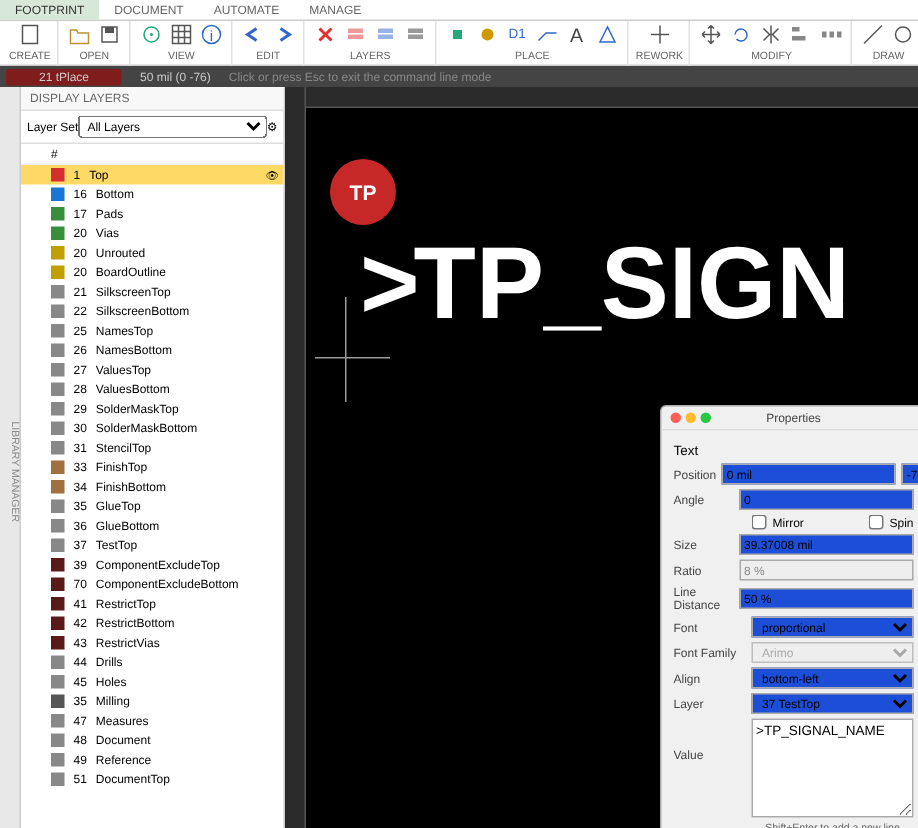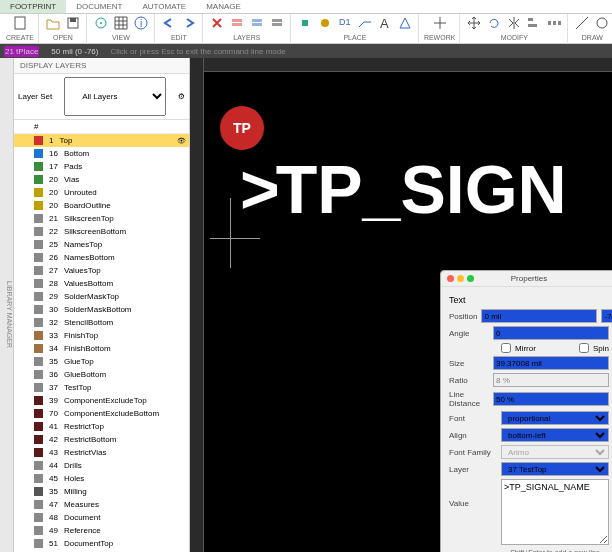--- a/index.html
+++ b/index.html
@@ -10,29 +10,29 @@
 .top-tab.active { background: #d8e8d8; color: #333; text-align: center; }
 
 .toolbar { display: flex; height: 30px; background: #fff; border-bottom: 1px solid #ccc; align-items: center; padding: 0 2px; gap: 1px; }
 .tool-group { display: flex; align-items: center; gap: 1px; padding: 0 4px; border-right: 1px solid #e0e0e0; height: 30px; }
 .tool-group:last-child { border-right: none; }
 .tool-btn { width: 18px; height: 18px; display: flex; align-items: center; justify-content: center; cursor: pointer; }
 .tool-label { font-size: 7px; color: #666; margin-top: 1px; }
 .tool-group-v { display: flex; flex-direction: column; align-items: center; }
 
 .status-bar { display: flex; height: 14px; background: #444; color: #ccc; align-items: center; padding: 0 4px; font-size: 8px; gap: 12px; }
-.tab-chip { background: #a21caf; padding: 1px 1px; border-radius: 2px; }
+.tab-chip { background: #7f1d1d; padding: 1px 22px; border-radius: 2px; }
 
 .main-area { display: flex; height: calc(552px - 58px); }
 .side-strip { width: 14px; background: #e8e8e8; border-right: 1px solid #ccc; writing-mode: vertical-rl; text-align: center; font-size: 7px; color: #888; padding-top: 20px; }
 
 .layers-panel { width: 176px; background: #fff; border-right: 1px solid #ccc; display: flex; flex-direction: column; }
 .layers-header { padding: 3px 6px; font-size: 8px; color: #666; border-bottom: 1px solid #ddd; background: #f8f8f8; }
-.layerset-row { display: flex; align-items: center; padding: 3px 4px; font-size: 8px; border-bottom: 1px solid #ddd; gap: 12px; }
-.layerset-select { flex: 1; font-size: 8px; padding: 13px; }
+.layerset-row { display: flex; align-items: center; padding: 3px 4px; font-size: 8px; border-bottom: 1px solid #ddd; gap: 0; }
+.layerset-select { flex: 1; font-size: 8px; padding: 1px; }
 .layer-list { flex: 1; overflow-y: auto; }
 .layer-item { display: flex; align-items: center; padding: 2px 4px 2px 20px; font-size: 8px; gap: 6px; cursor: pointer; height: 13px; }
 .layer-item.active { background: #ffd966; }
 .layer-swatch { width: 9px; height: 9px; flex-shrink: 0; }
 .layer-item .eye { width: 8px; height: 8px; margin-left: auto; font-size: 7px; }
 
 .canvas { flex: 1; background: #000; position: relative; overflow: hidden; }
 .ruler-h { position: absolute; top: 0; left: 0; right: 0; height: 14px; background: #2a2a2a; border-bottom: 1px solid #555; }
 .ruler-v { position: absolute; top: 0; left: 0; bottom: 0; width: 14px; background: #2a2a2a; border-right: 1px solid #555; }
 .tp-circle { position: absolute; top: 48px; left: 30px; width: 44px; height: 44px; border-radius: 50%; background: #c62828; display: flex; align-items: center; justify-content: center; color: #fff; font-size: 14px; font-weight: bold; }
@@ -339,22 +339,22 @@
           <span>29</span>
           <span>SolderMaskTop</span>
         </div>
         <div class="layer-item">
           <span class="layer-swatch" style="background:#888888"></span>
           <span>30</span>
           <span>SolderMaskBottom</span>
         </div>
         <div class="layer-item">
           <span class="layer-swatch" style="background:#888888"></span>
-          <span>32</span>
-          <span>StencilBottom</span>
+          <span>31</span>
+          <span>StencilTop</span>
         </div>
         <div class="layer-item">
           <span class="layer-swatch" style="background:#a07040"></span>
           <span>33</span>
           <span>FinishTop</span>
         </div>
         <div class="layer-item">
           <span class="layer-swatch" style="background:#a07040"></span>
           <span>34</span>
           <span>FinishBottom</span>
@@ -482,26 +482,26 @@
         </div>
         <div class="dlg-row">
           <span class="dlg-label">Line Distance</span>
           <input class="dlg-input" value="50 %" style="">
         </div>
         <div class="dlg-row">
           <span class="dlg-label">Font</span>
           <select class="dlg-input"><option>proportional</option></select>
         </div>
         <div class="dlg-row">
+          <span class="dlg-label">Font Family</span>
+          <select class="dlg-input ro" disabled=""><option>Arimo</option></select>
+        </div>
+        <div class="dlg-row">
           <span class="dlg-label">Align</span>
           <select class="dlg-input"><option>bottom-left</option></select>
-        </div>
-        <div class="dlg-row">
-          <span class="dlg-label">Font Family</span>
-          <select class="dlg-input ro" disabled=""><option>Arimo</option></select>
         </div>
         <div class="dlg-row">
           <span class="dlg-label">Layer</span>
           <select class="dlg-input"><option>37 TestTop</option></select>
         </div>
         <div class="dlg-row" style="align-items:flex-start">
           <span class="dlg-label" style="padding-top:20px">Value</span>
           <div style="flex:1">
             <textarea class="dlg-textarea" style="">&gt;TP_SIGNAL_NAME</textarea>
             <div class="dlg-hint">Shift+Enter to add a new line</div>

